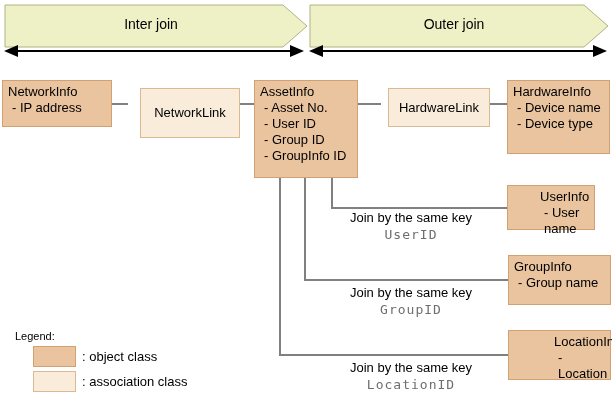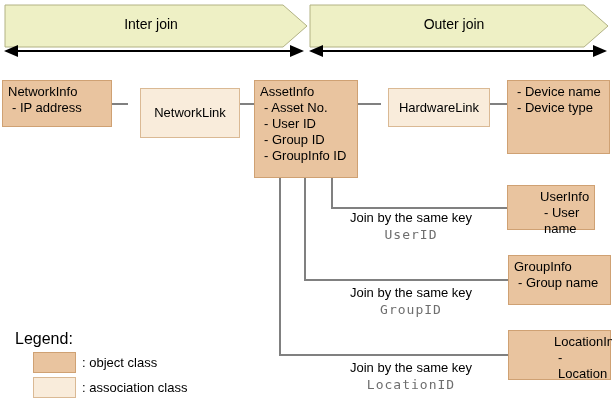--- a/index.html
+++ b/index.html
@@ -47,21 +47,21 @@
   #join-group-group    { top:244px; }
   #join-group-location { top:319px; }
   .join-caption { font-size:13px; line-height:17px; color:var(--text,#000000); }
   .join-key {
     font-family:"DejaVu Sans Mono","Liberation Mono",monospace;
     font-size:13px; line-height:17px; letter-spacing:1px;
     color:var(--key_text,#6e6e6e);
   }
 
   #legend { position:absolute; left:15px; top:330px; }
-  #legend-title { font-size:16px; }
+  #legend-title { font-size:11px; }
   .legend-row { display:flex; align-items:center; margin:4px 0 4px 18px; height:21px; }
   .legend-swatch { width:43px; height:21px; box-sizing:border-box; margin-right:6px; }
   .legend-swatch.obj {
     background:var(--object_fill,#e9c49f);
     border:1px solid var(--object_border,#cfa173);
   }
   .legend-swatch.assoc {
     background:var(--association_fill,#f9ecdb);
     border:1px solid var(--association_border,#dab994);
   }
@@ -115,20 +115,21 @@
   <div class="box-item">- User ID</div>
   <div class="box-item">- Group ID</div>
   <div class="box-item">- GroupInfo ID</div>
 </div>
 
 <div class="box assoc" id="box-hardwarelink">
   <div class="box-title">HardwareLink</div>
 </div>
 
 <div class="box obj" id="box-hardwareinfo">
+  <div class="box-title">HardwareInfo</div>
   <div class="box-item">- Device name</div>
   <div class="box-item">- Device type</div>
 </div>
 
 <div class="box obj" id="box-userinfo">
   <div class="box-title">UserInfo</div>
   <div class="box-item">- User name</div>
 </div>
 
 <div class="box obj" id="box-groupinfo">

